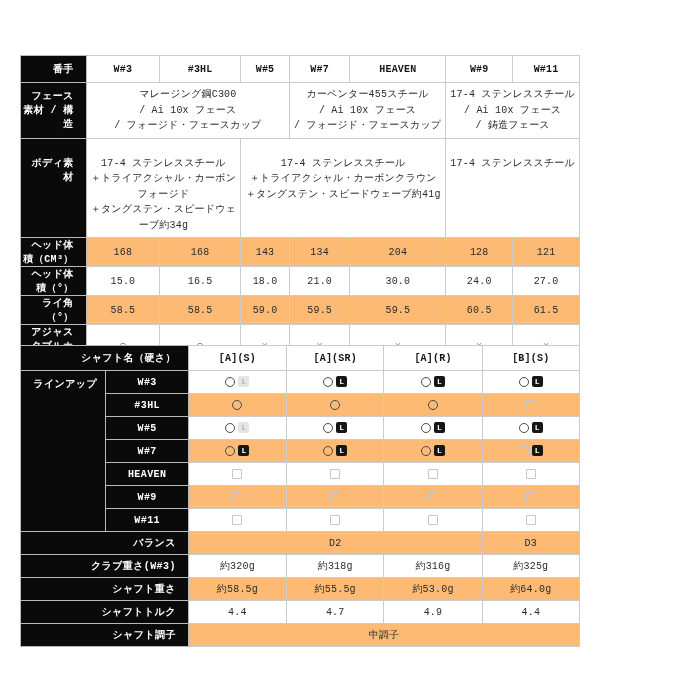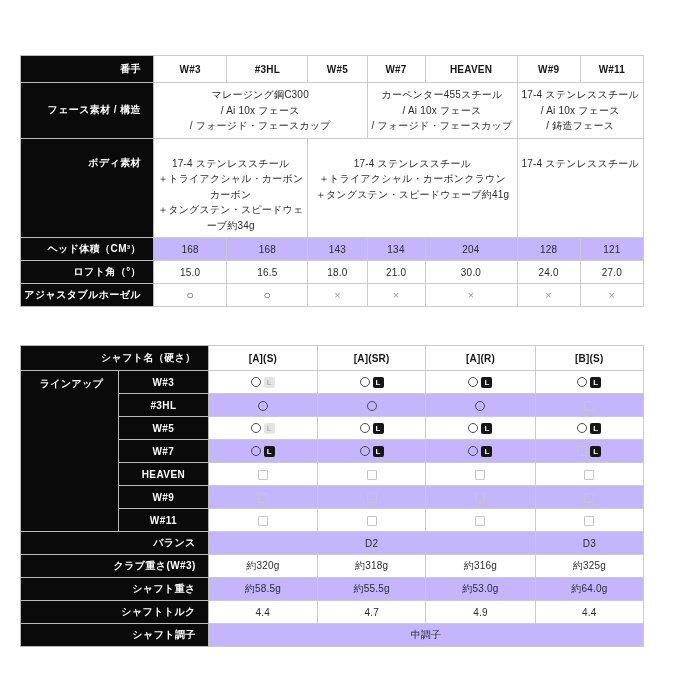--- a/index.html
+++ b/index.html
@@ -1,35 +1,35 @@
 <!DOCTYPE html>
 <html><head>
 <meta charset="utf-8">
 <style>
   html,body{margin:0;padding:0;background:#fff;}
   .page{
-    position:relative;width:644px;height:680px;background:#fff;overflow:hidden;
-    font-family:Liberation Sans, sans-serif;
+    position:relative;width:580px;height:680px;background:#fff;overflow:hidden;
+    font-family:Liberation Mono, monospace;
     -webkit-font-smoothing:antialiased;
   }
   .tblwrap{position:absolute;left:20px;}
   .t1wrap{top:55px;}
   .t2wrap{top:345px;}
   table{border-collapse:collapse;table-layout:fixed;}
   td{
     border:1px solid #cbcbcb;font-size:10px;color:#2b2b2b;text-align:center;
     vertical-align:middle;padding:0 2px;box-sizing:border-box;overflow:hidden;
     letter-spacing:.02em;background:#fff;
   }
   td.lbl{
     background:#0a0a0a;color:#fff;font-weight:bold;text-align:right;
     padding-right:12px;letter-spacing:.04em;border-color:#b9b9b9;
   }
   td.hdr{font-weight:bold;color:#161616;}
-  tr.z td:not(.lbl){background:#c4b5fd;}
+  tr.z td:not(.lbl){background:#fdba74;}
   tr.rh23{height:23px;}
   tr.rh25{height:25px;}
   tr.rh27{height:27px;}
   tr.rh48{height:48px;}
   tr.rh66{height:66px;}
   td.ml{line-height:1.55;padding:4px 4px;margin-left:12px;}
   td.ml div{white-space:nowrap;}
   td.mlb{vertical-align:top;padding-top:17px;}
   td.mk-o{color:#3a3a3a;font-size:12px;}
   td.mk-x{color:#9a9a9a;font-size:11px;}
@@ -87,21 +87,21 @@
           <div>17-4 ステンレススチール</div>
           <div>/ Ai 10x フェース</div>
           <div>/ 鋳造フェース</div>
         </td>
       </tr>
       <tr class="rh66">
         <td class="lbl mlb">ボディ素材</td>
         <td class="ml mlb" colspan="2">
           <div>17-4 ステンレススチール</div>
           <div>＋トライアクシャル・カーボン</div>
-          <div>カーボン</div>
+          <div>フォージド</div>
           <div>＋タングステン・スピードウェ</div>
           <div>ーブ約34g</div>
         </td>
         <td class="ml mlb" colspan="3">
           <div>17-4 ステンレススチール</div>
           <div>＋トライアクシャル・カーボンクラウン</div>
           <div>＋タングステン・スピードウェーブ約41g</div>
         </td>
         <td class="ml mlb" colspan="2">
           <div>17-4 ステンレススチール</div>
@@ -111,28 +111,38 @@
         <td class="lbl">ヘッド体積（CM³）</td>
         <td>168</td>
         <td>168</td>
         <td>143</td>
         <td>134</td>
         <td>204</td>
         <td>128</td>
         <td>121</td>
       </tr>
       <tr class="rh23">
-        <td class="lbl">ロフト角（°）</td>
+        <td class="lbl">ヘッド体積（°）</td>
         <td>15.0</td>
         <td>16.5</td>
         <td>18.0</td>
         <td>21.0</td>
         <td>30.0</td>
         <td>24.0</td>
         <td>27.0</td>
+      </tr>
+      <tr class="rh23 z">
+        <td class="lbl">ライ角（°）</td>
+        <td>58.5</td>
+        <td>58.5</td>
+        <td>59.0</td>
+        <td>59.5</td>
+        <td>59.5</td>
+        <td>60.5</td>
+        <td>61.5</td>
       </tr>
       <tr class="rh23">
         <td class="lbl">アジャスタブルホーゼル</td>
         <td class="mk-o">○</td>
         <td class="mk-o">○</td>
         <td class="mk-x">×</td>
         <td class="mk-x">×</td>
         <td class="mk-x">×</td>
         <td class="mk-x">×</td>
         <td class="mk-x">×</td>

